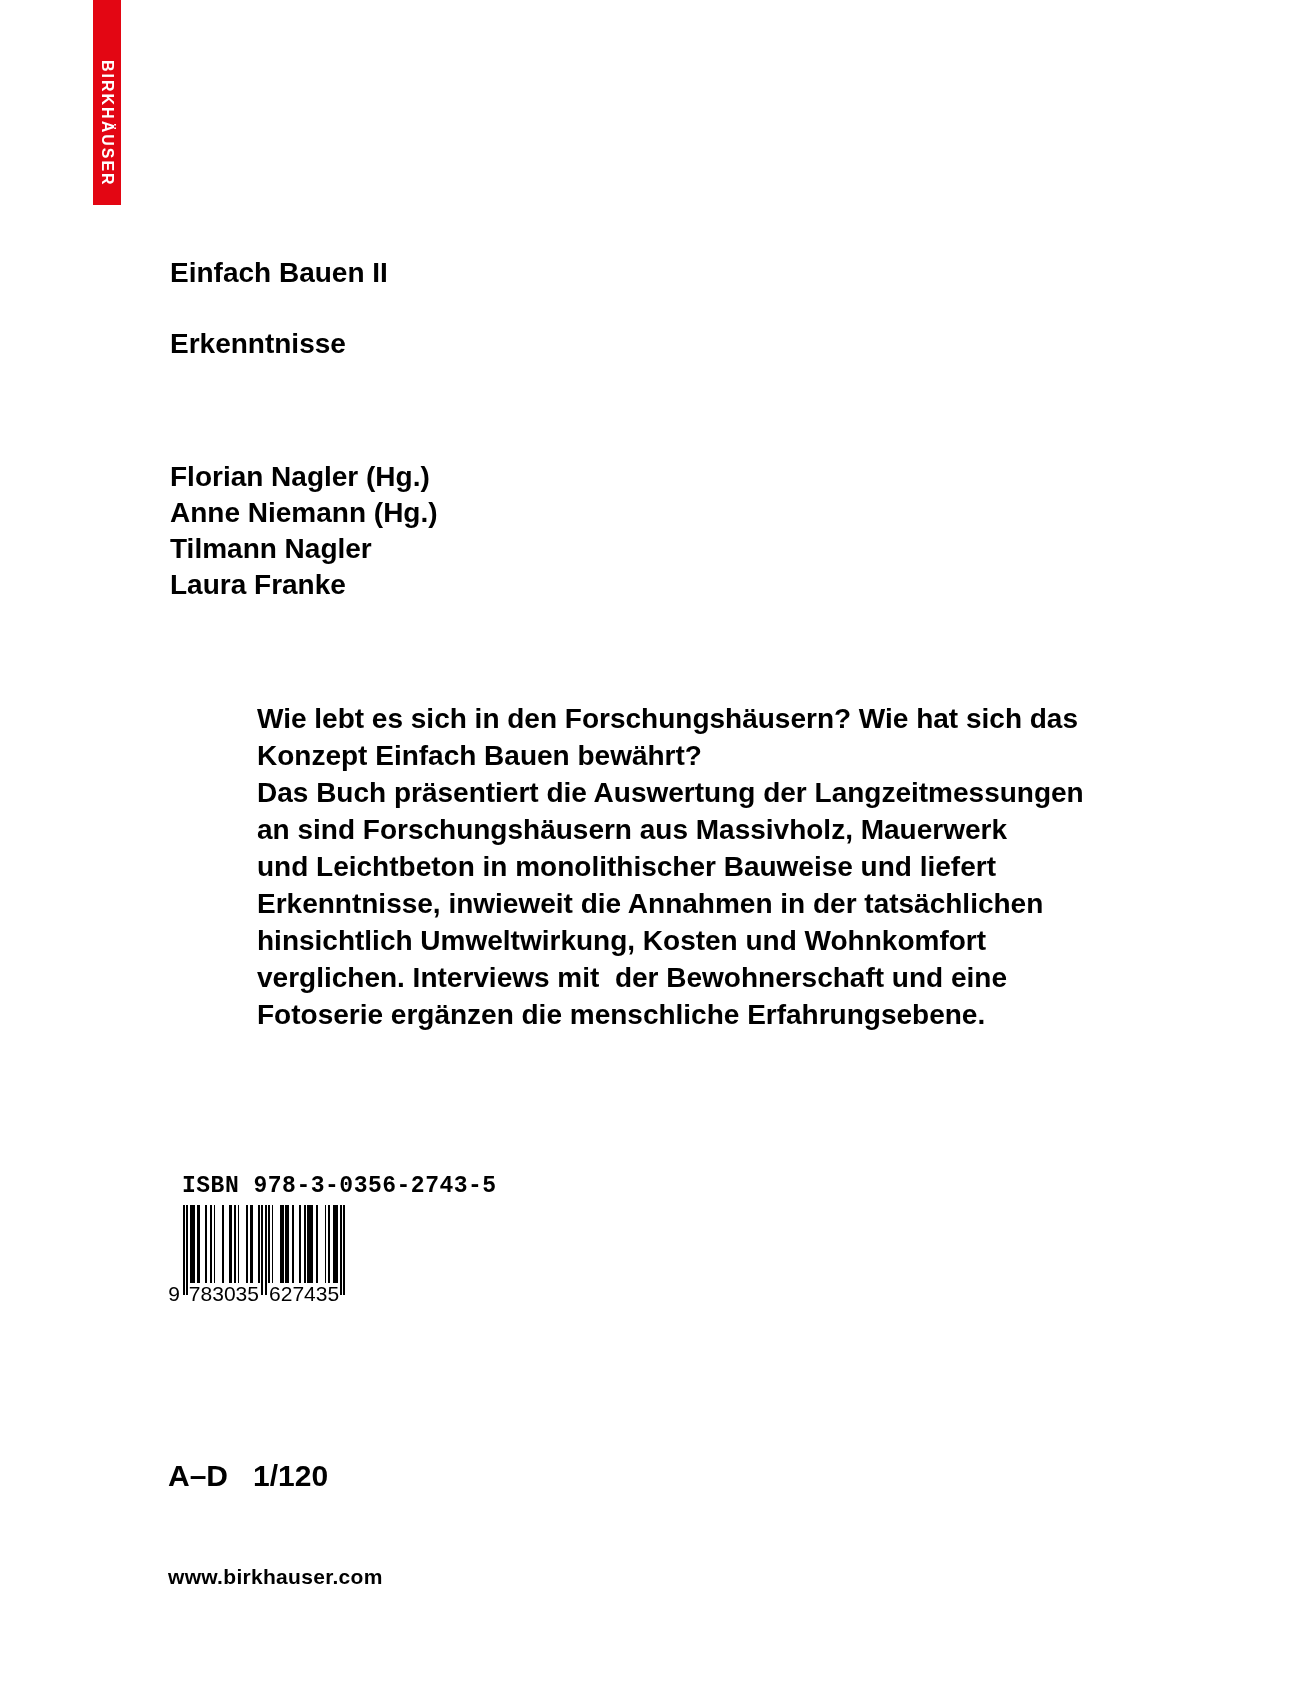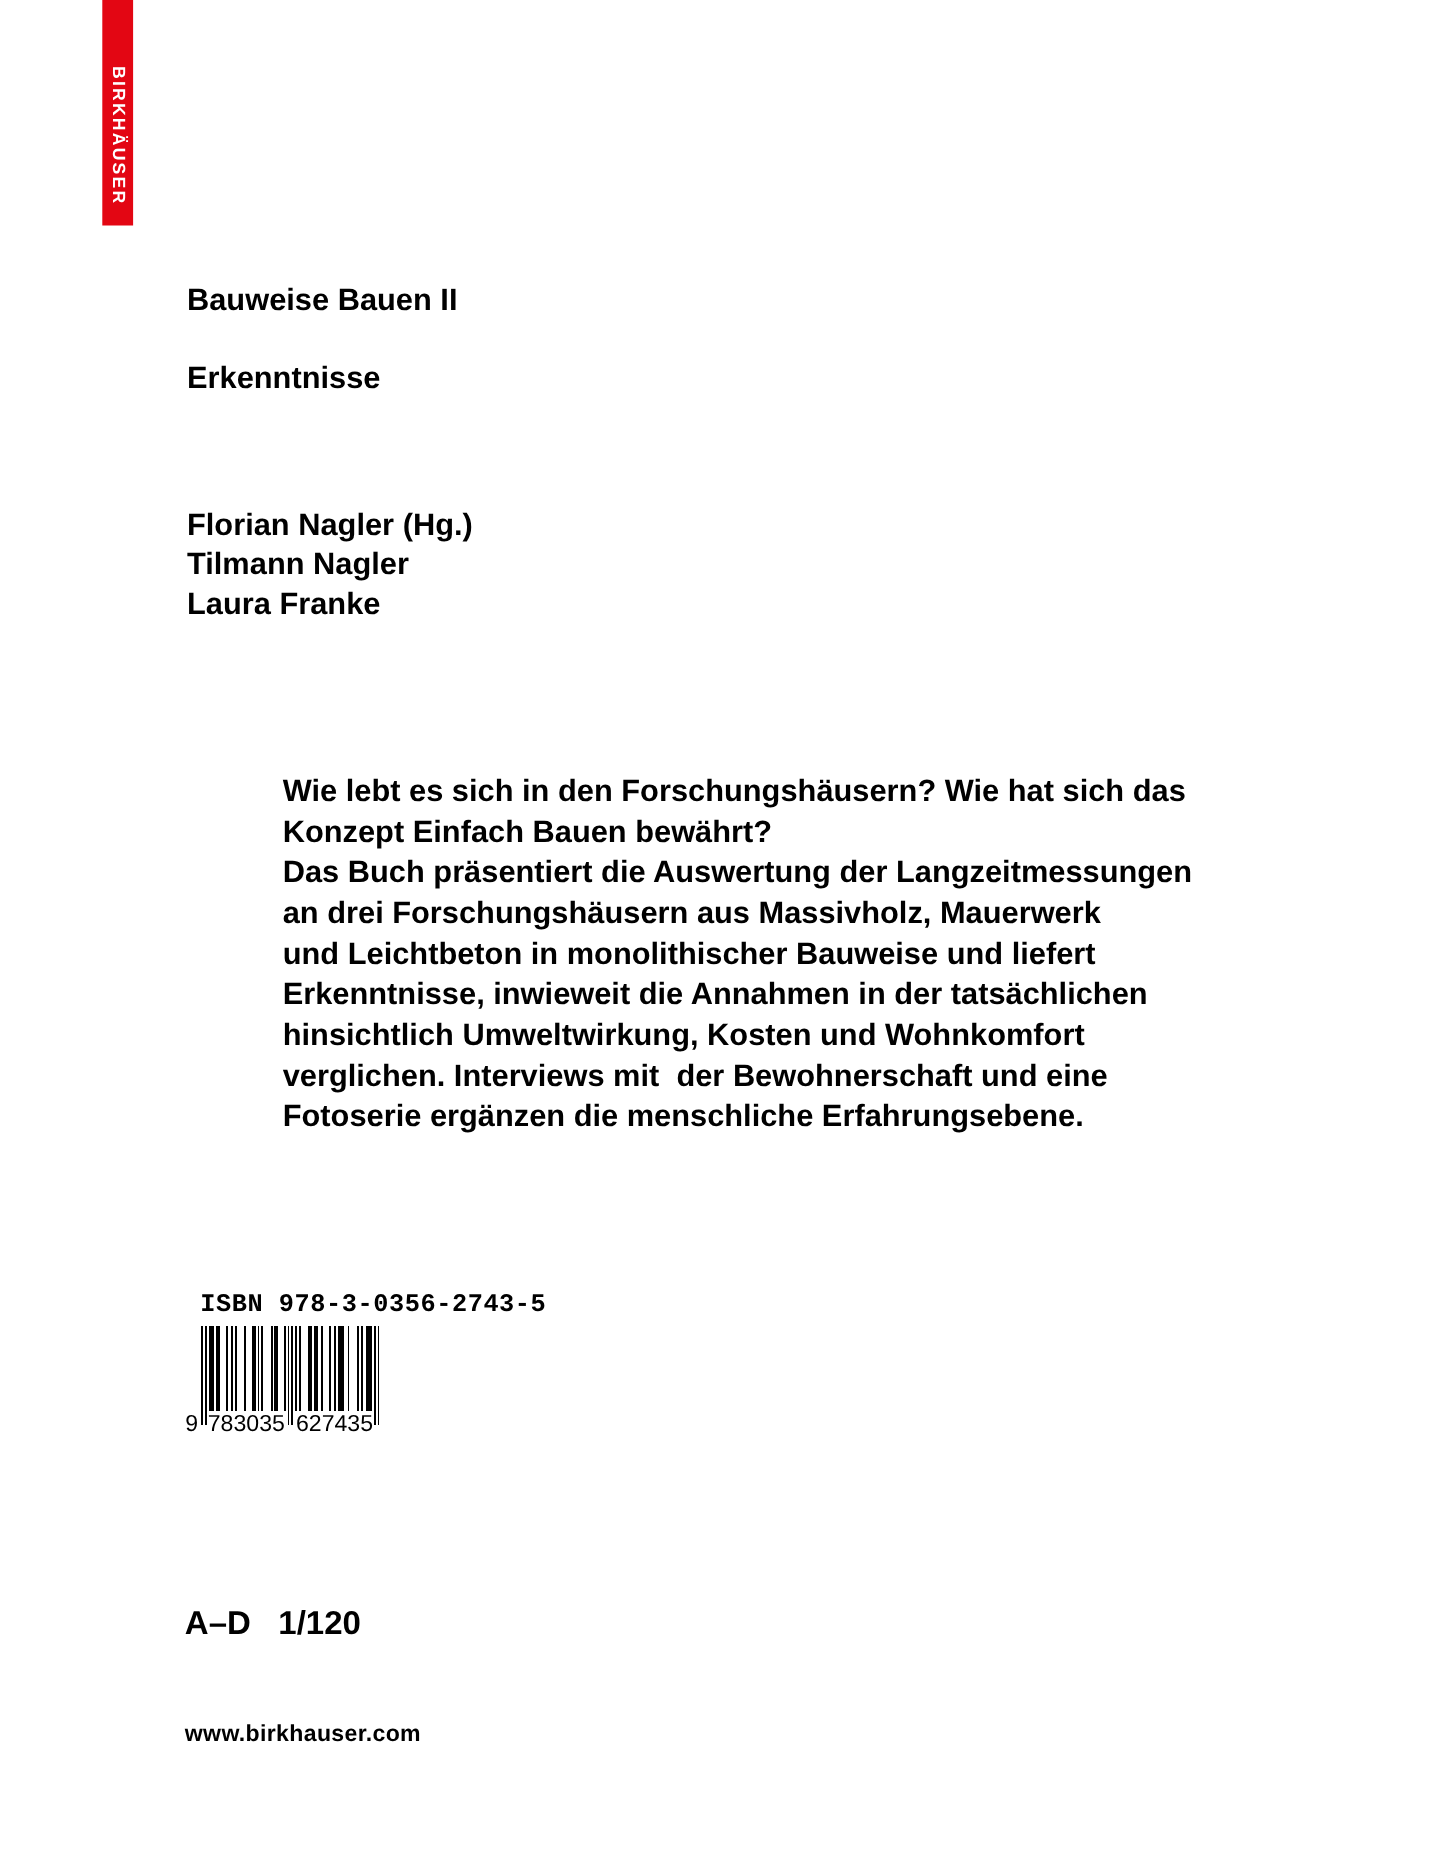--- a/index.html
+++ b/index.html
@@ -95,34 +95,35 @@
 </style>
 </head>
 <body>
 
 <div class="page">
 
   <div class="spine" style="background: rgb(227, 6, 19);">
     <span class="spine-text">BIRKHÄUSER</span>
   </div>
 
-  <div class="title-line1">Bauweise Bauen II</div>
+  <div class="title-line1">Einfach Bauen II</div>
   <div class="title-line2">Erkenntnisse</div>
 
   <div class="authors">
       <div class="line">Florian Nagler (Hg.)</div>
+      <div class="line">Anne Niemann (Hg.)</div>
       <div class="line">Tilmann Nagler</div>
       <div class="line">Laura Franke</div>
     </div>
 
   <div class="description">
       <div class="line">Wie lebt es sich in den Forschungshäusern? Wie hat sich das</div>
       <div class="line">Konzept Einfach Bauen bewährt?</div>
       <div class="line">Das Buch präsentiert die Auswertung der Langzeitmessungen</div>
-      <div class="line">an drei Forschungshäusern aus Massivholz, Mauerwerk</div>
+      <div class="line">an sind Forschungshäusern aus Massivholz, Mauerwerk</div>
       <div class="line">und Leichtbeton in monolithischer Bauweise und liefert</div>
       <div class="line">Erkenntnisse, inwieweit die Annahmen in der tatsächlichen</div>
       <div class="line">hinsichtlich Umweltwirkung, Kosten und Wohnkomfort</div>
       <div class="line">verglichen. Interviews mit  der Bewohnerschaft und eine</div>
       <div class="line">Fotoserie ergänzen die menschliche Erfahrungsebene.</div>
     </div>
 
   <div class="isbn">ISBN 978-3-0356-2743-5</div>
 
   <div class="barcode">

